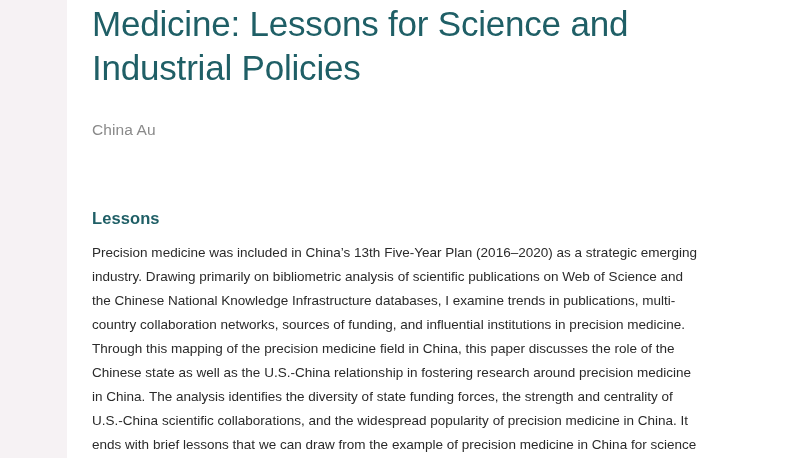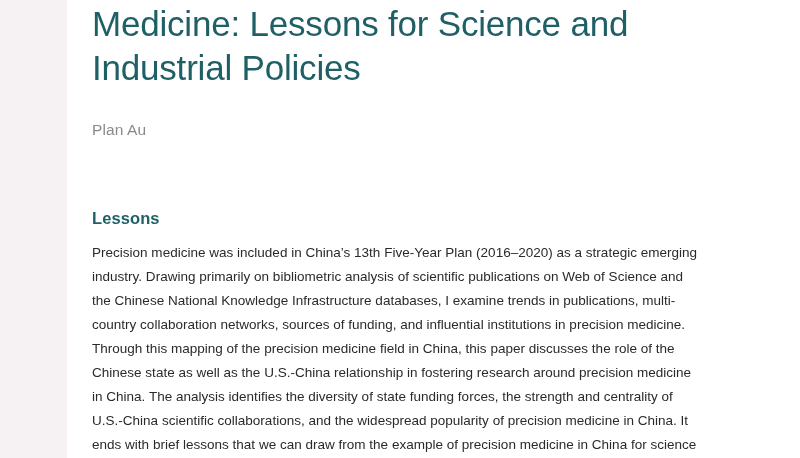--- a/index.html
+++ b/index.html
@@ -72,20 +72,20 @@
 </head>
 <body>
 
 <div class="page">
 
   <div class="left-rail"></div>
 
   <div class="content">
     <h1 class="paper-title">Medicine: Lessons for Science and Industrial Policies</h1>
 
-    <div class="author">Plan Au</div>
+    <div class="author">China Au</div>
 
     <div class="abstract-heading">Lessons</div>
 
     <p class="abstract-body">Precision medicine was included in China’s 13th Five-Year Plan (2016–2020) as a strategic emerging industry. Drawing primarily on bibliometric analysis of scientific publications on Web of Science and the Chinese National Knowledge Infrastructure databases, I examine trends in publications, multi-country collaboration networks, sources of funding, and influential institutions in precision medicine. Through this mapping of the precision medicine field in China, this paper discusses the role of the Chinese state as well as the U.S.-China relationship in fostering research around precision medicine in China. The analysis identifies the diversity of state funding forces, the strength and centrality of U.S.-China scientific collaborations, and the widespread popularity of precision medicine in China. It ends with brief lessons that we can draw from the example of precision medicine in China for science and industrial policies.</p>
   </div>
 
 </div>
 
 </body></html>

